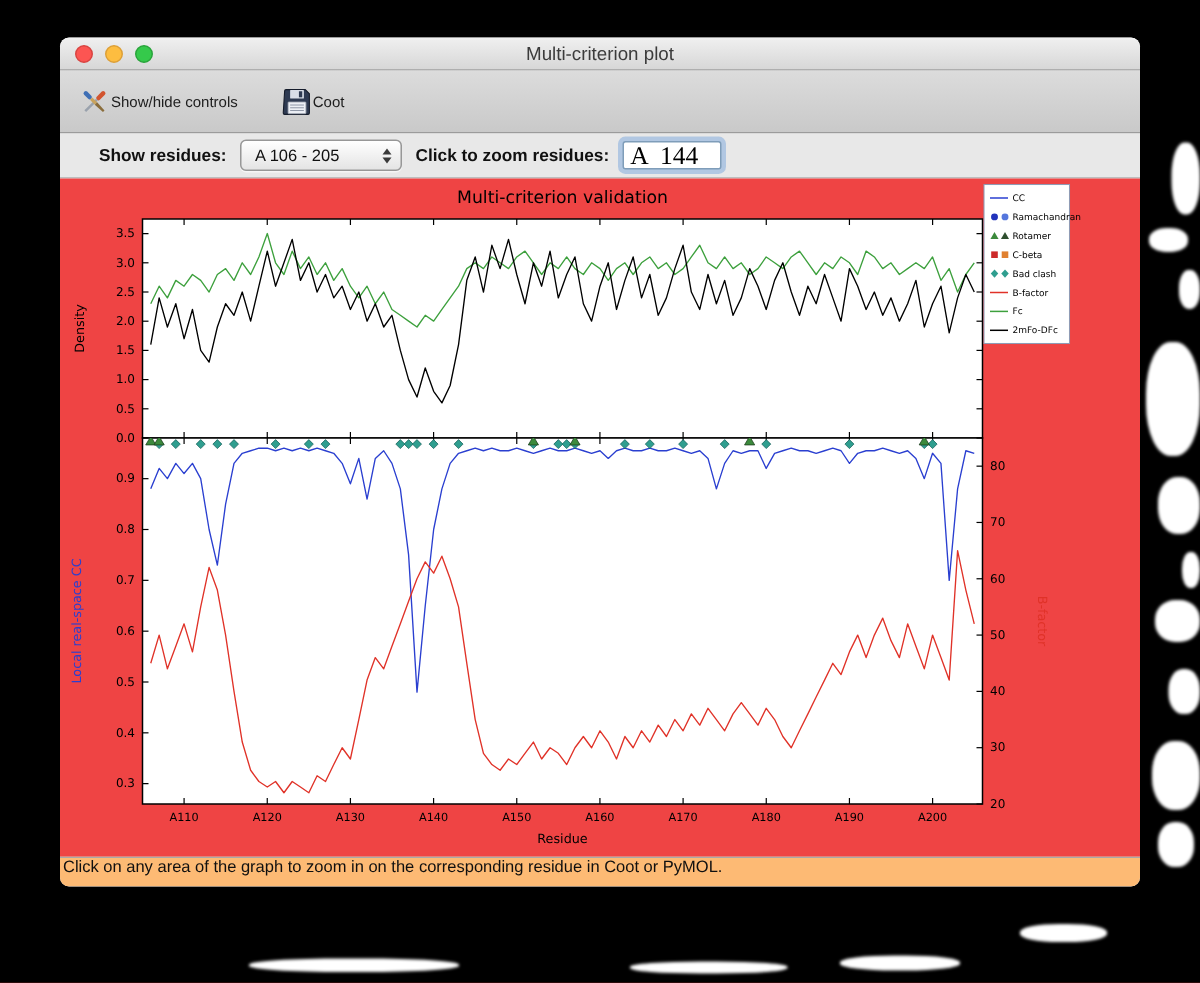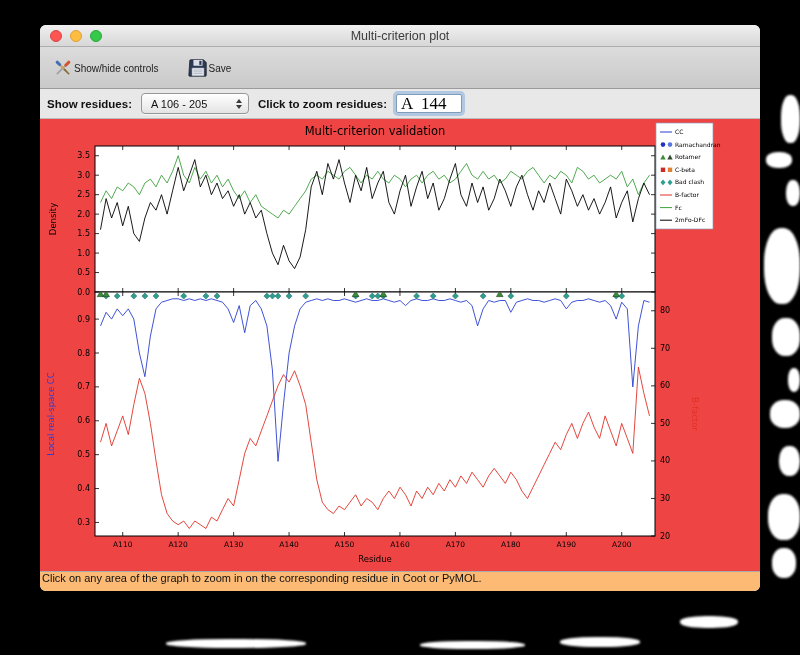--- a/index.html
+++ b/index.html
@@ -14,21 +14,21 @@
   .light{width:12px;height:12px;border-radius:50%;display:inline-block;}
   .light.red{background:#fc5552;border:1px solid #d94542;}
   .light.yellow{background:#fdbd40;border:1px solid #dda038;}
   .light.green{background:#35c94b;border:1px solid #2aa53c;}
   .toolbar{height:42px;flex:none;background:linear-gradient(#dcdcdc,#c9c9c9);border-bottom:1px solid #9b9b9b;
            display:flex;align-items:center;gap:28px;padding:0 12px;}
   .tool{display:flex;flex-direction:row;align-items:center;justify-content:center;cursor:default;}
   .tool-icon{height:22px;display:flex;align-items:center;}
   .tool-label{font-size:10px;color:#1d1d1d;margin-top:1px;white-space:nowrap;}
   .controls{height:30px;flex:none;background:#e8e8e8;border-bottom:1px solid #bdbdbd;
-            display:flex;align-items:center;padding:0 7px;gap:9px;}
+            display:flex;align-items:center;padding:0 26px;gap:9px;}
   .ctrl-label{font-size:11.5px;font-weight:bold;color:#111;white-space:nowrap;}
   .dropdown{display:flex;align-items:center;min-width:108px;height:21px;padding:0 6px 0 9px;
             border:1px solid #979797;border-radius:4px;background:linear-gradient(#ffffff,#e4e4e4);
             font-size:11px;color:#111;box-shadow:0 1px 0 rgba(255,255,255,.6);justify-content:space-between;}
   .stepper{display:flex;flex-direction:column;gap:2px;margin-left:auto;padding-left:8px;}
   .stepper i{display:block;width:0;height:0;border-left:3.5px solid transparent;border-right:3.5px solid transparent;}
   .stepper i.up{border-bottom:4.5px solid #3a3a3a;}
   .stepper i.down{border-top:4.5px solid #3a3a3a;}
   .zoom-input{width:66px;height:19px;border:1px solid #7f9db9;border-radius:2px;font-size:17px;padding:0 4px;
               font-family:Liberation Serif, serif;outline:none;box-shadow:0 0 0 3px rgba(110,160,220,0.45);}
@@ -75,21 +75,21 @@
           <svg viewBox="0 0 24 24" width="22" height="22">
             <path d="M3 4 q0-1 1-1 h14 l3 3 v14 q0 1-1 1 h-17 q-1 0-1-1 Z" fill="#2e3a52" stroke="#151c2b" stroke-width="0.8"></path>
             <rect x="7" y="3.2" width="10" height="6.3" rx="0.5" fill="#d9dee8"></rect>
             <rect x="13.4" y="4.2" width="2.4" height="4.4" fill="#2e3a52"></rect>
             <rect x="5.5" y="12" width="13" height="8.5" rx="0.5" fill="#eceff5" stroke="#9aa0ad" stroke-width="0.6"></rect>
             <line x1="7" y1="14.2" x2="17" y2="14.2" stroke="#8b93a3" stroke-width="0.7"></line>
             <line x1="7" y1="16.2" x2="17" y2="16.2" stroke="#8b93a3" stroke-width="0.7"></line>
             <line x1="7" y1="18.2" x2="17" y2="18.2" stroke="#8b93a3" stroke-width="0.7"></line>
           </svg>
         </span>
-        <span class="tool-label">Save</span>
+        <span class="tool-label">Coot</span>
       </div>
     </div>
 
     <div class="controls">
       <span class="ctrl-label">Show residues:</span>
       <div class="dropdown">
         <span>A 106 - 205</span>
         <span class="stepper">
             <i class="up"></i>
             <i class="down"></i>

